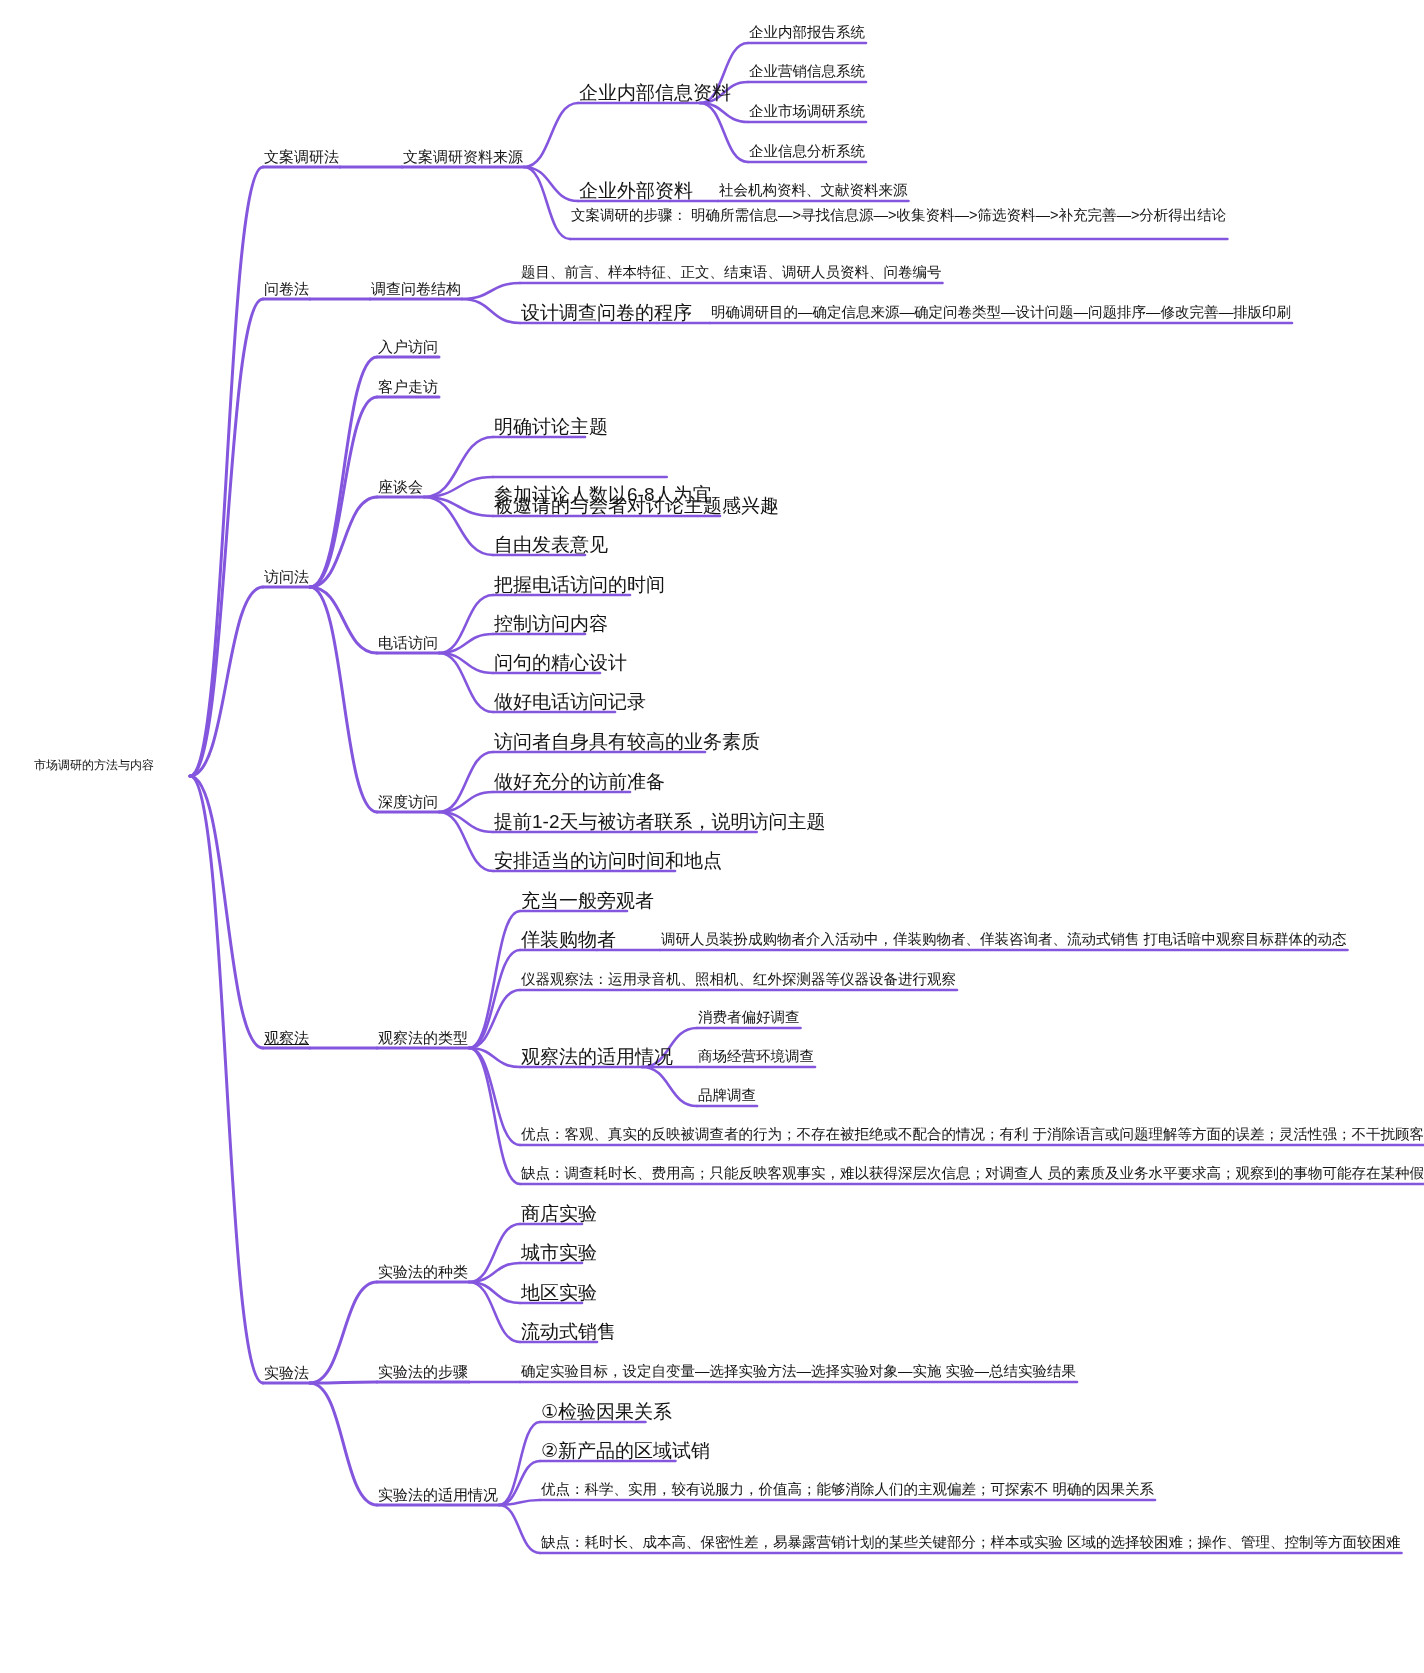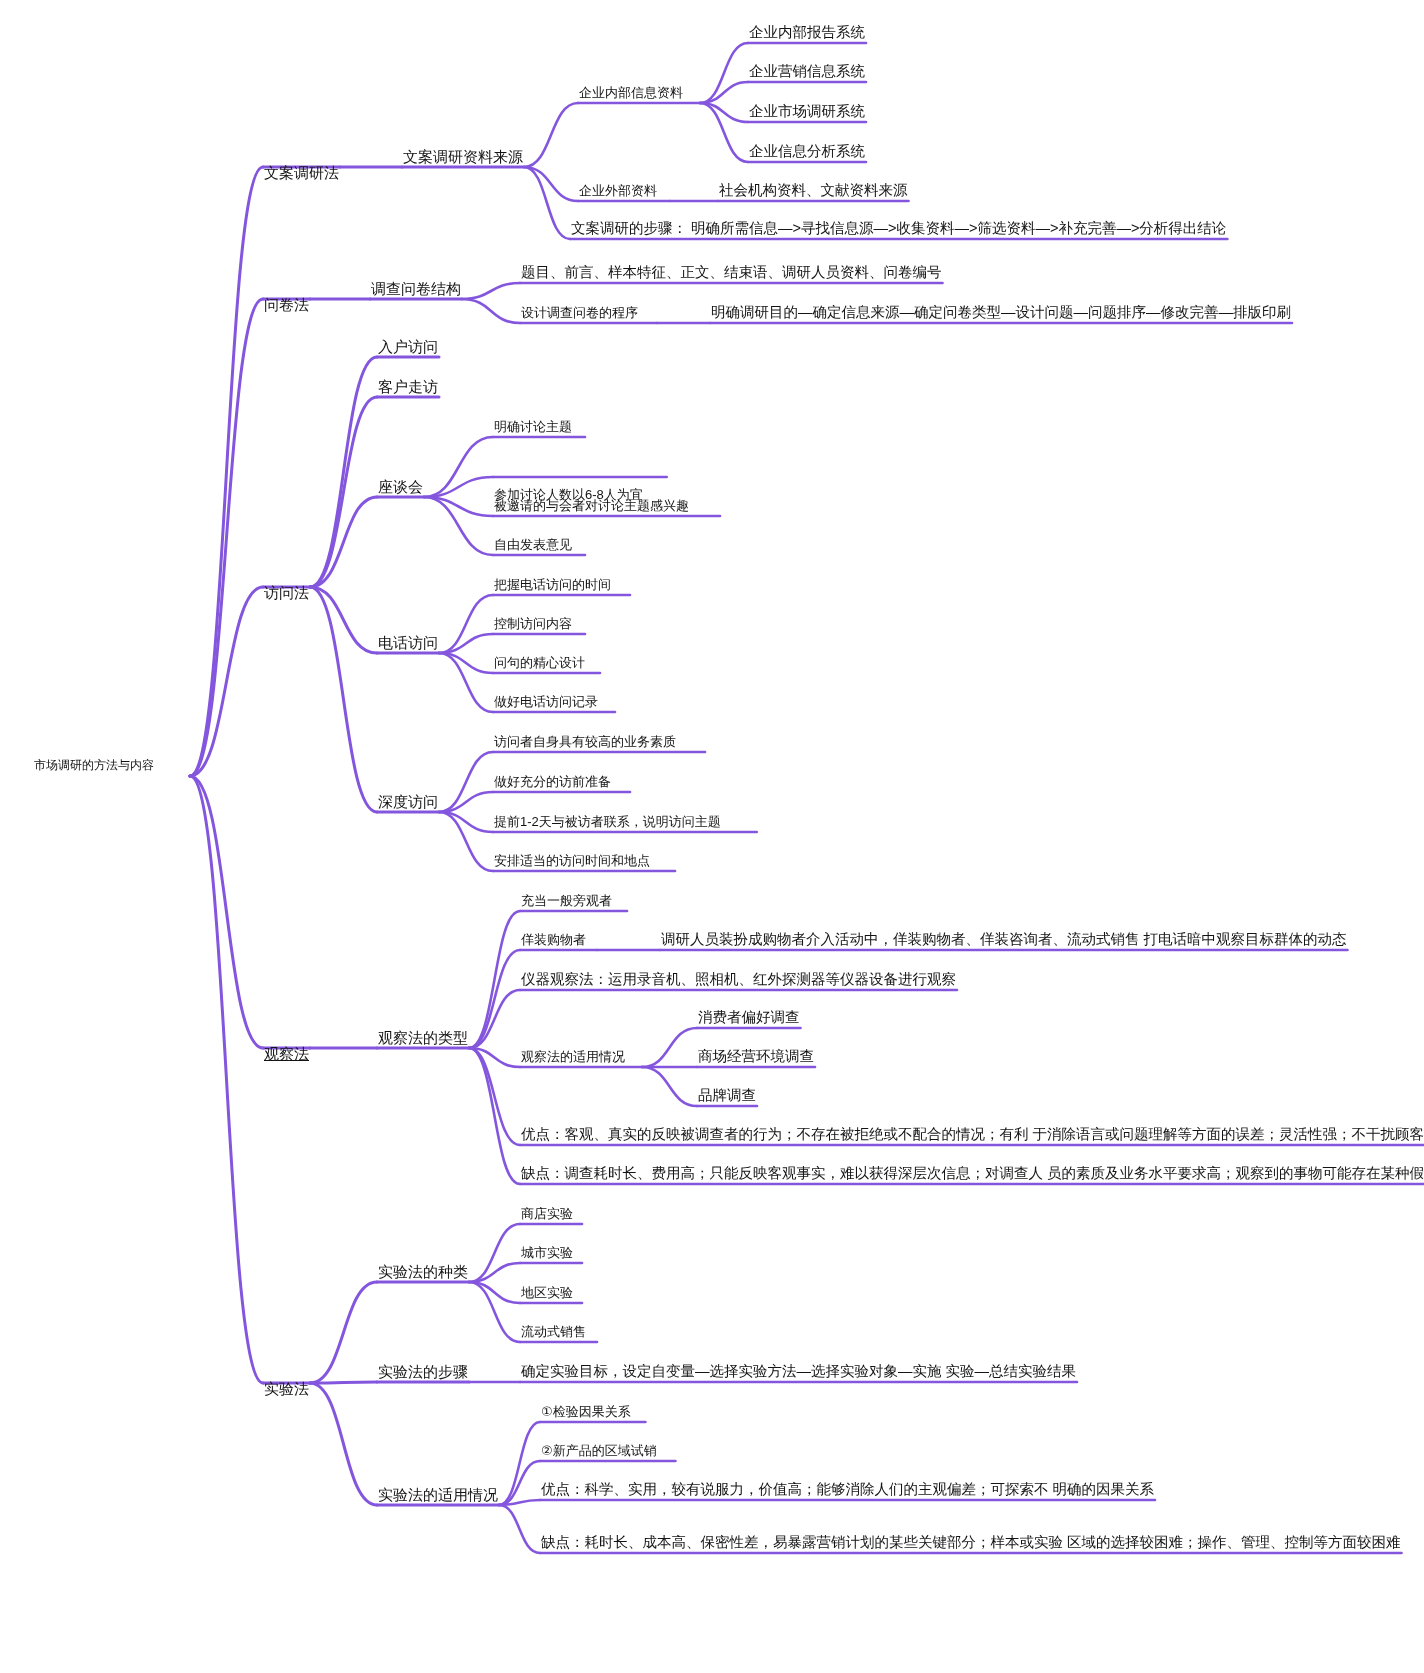--- a/index.html
+++ b/index.html
@@ -27,23 +27,23 @@
     font-size:15px;
     line-height:17px;
     letter-spacing:0px;
     color:#141414;
     transform:translateY(-100%);
     padding:0 1px;
   }
   .node.root{
     font-size:12px;
   }
-  .node.lvl1{font-size:15px;margin-top:16px;}
+  .node.lvl1{font-size:15px;}
   .node.lvl2{font-size:15px;}
-  .node.lvl3{font-size:13px;}
+  .node.lvl3{font-size:19px;}
   .node.lvl4{font-size:14.5px;}
   .node.long{font-size:14.5px;}
 </style>
 </head>
 <body>
 
 <div id="mindmap">
   <svg id="wires" viewBox="0 0 1424 1673" preserveAspectRatio="none">
       <path d="M 263 167 L 340 167" fill="none" stroke="#8456DE" stroke-width="3" stroke-linecap="round" stroke-linejoin="round"></path>
       <path d="M 402 167 L 524 167" fill="none" stroke="#8456DE" stroke-width="3" stroke-linecap="round" stroke-linejoin="round"></path>
@@ -166,21 +166,21 @@
       <div class="node root" style="left: 33px; top: 774px;">市场调研的方法与内容</div>
       <div class="node lvl1" style="left: 263px; top: 165px;">文案调研法</div>
       <div class="node lvl2" style="left: 402px; top: 165px;">文案调研资料来源</div>
       <div class="node lvl3" style="left: 578px; top: 101px;">企业内部信息资料</div>
       <div class="node lvl4" style="left: 748px; top: 41px;">企业内部报告系统</div>
       <div class="node lvl4" style="left: 748px; top: 80px;">企业营销信息系统</div>
       <div class="node lvl4" style="left: 748px; top: 120px;">企业市场调研系统</div>
       <div class="node lvl4" style="left: 748px; top: 160px;">企业信息分析系统</div>
       <div class="node lvl3" style="left: 578px; top: 199px;">企业外部资料</div>
       <div class="node lvl4" style="left: 718px; top: 199px;">社会机构资料、文献资料来源</div>
-      <div class="node lvl3 long" style="left: 570px; top: 237px;">文案调研的步骤： 明确所需信息—&gt;寻找信息源—&gt;收集资料—&gt;筛选资料—&gt;补充完善—&gt;分析得出结论</div>
+      <div class="node lvl3 long" style="left: 570px; top: 224px;">文案调研的步骤： 明确所需信息—&gt;寻找信息源—&gt;收集资料—&gt;筛选资料—&gt;补充完善—&gt;分析得出结论</div>
       <div class="node lvl1" style="left: 263px; top: 297px;">问卷法</div>
       <div class="node lvl2" style="left: 370px; top: 297px;">调查问卷结构</div>
       <div class="node lvl3 long" style="left: 520px; top: 281px;">题目、前言、样本特征、正文、结束语、调研人员资料、问卷编号</div>
       <div class="node lvl3" style="left: 520px; top: 321px;">设计调查问卷的程序</div>
       <div class="node lvl4 long" style="left: 710px; top: 321px;">明确调研目的—确定信息来源—确定问卷类型—设计问题—问题排序—修改完善—排版印刷</div>
       <div class="node lvl1" style="left: 263px; top: 585px;">访问法</div>
       <div class="node lvl2" style="left: 377px; top: 355px;">入户访问</div>
       <div class="node lvl2" style="left: 377px; top: 395px;">客户走访</div>
       <div class="node lvl2" style="left: 377px; top: 495px;">座谈会</div>
       <div class="node lvl3" style="left: 493px; top: 435px;">明确讨论主题</div>

